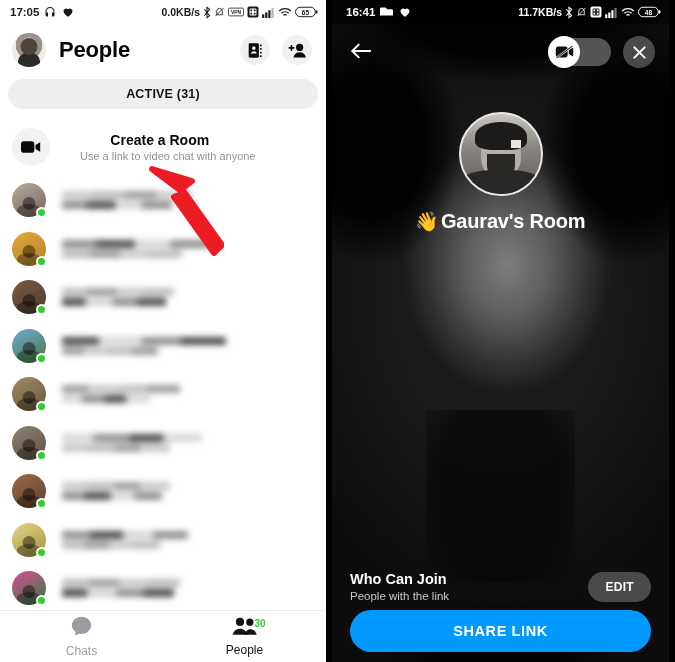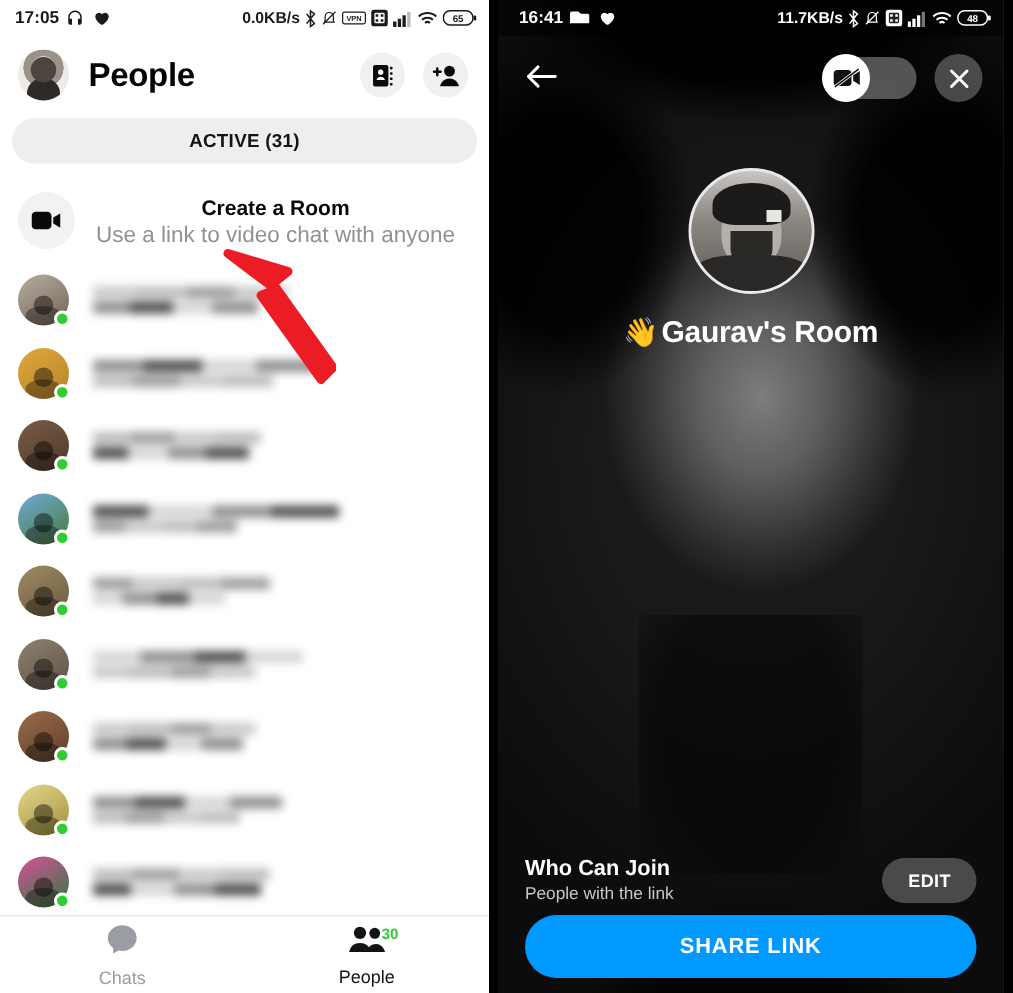--- a/index.html
+++ b/index.html
@@ -78,21 +78,21 @@
     display: flex; align-items: center;
     padding: 10px 14px 10px 12px; margin-top: 6px;
   }
   .room-icon {
     width: 38px; height: 38px; border-radius: 50%;
     background: #f2f2f2; display: flex;
     align-items: center; justify-content: center; flex: 0 0 auto;
   }
   .room-text { margin-left: 14px; }
   .room-title { font-size: 14px; font-weight: bold; color: #080808; text-align: center; }
-  .room-sub { font-size: 15px; color: #8e9297; margin-top: 2px; }
+  .room-sub { font-size: 11px; color: #8e9297; margin-top: 2px; margin-left: 16px; }
 
   .contact-list { position: relative; }
   .contact-row {
     display: flex; align-items: center;
     height: 48.5px; padding: 0 14px 0 12px;
   }
   .av-wrap { position: relative; width: 34px; height: 34px; flex: 0 0 auto; }
   .av {
     width: 34px; height: 34px; border-radius: 50%;
     overflow: hidden; position: relative;

